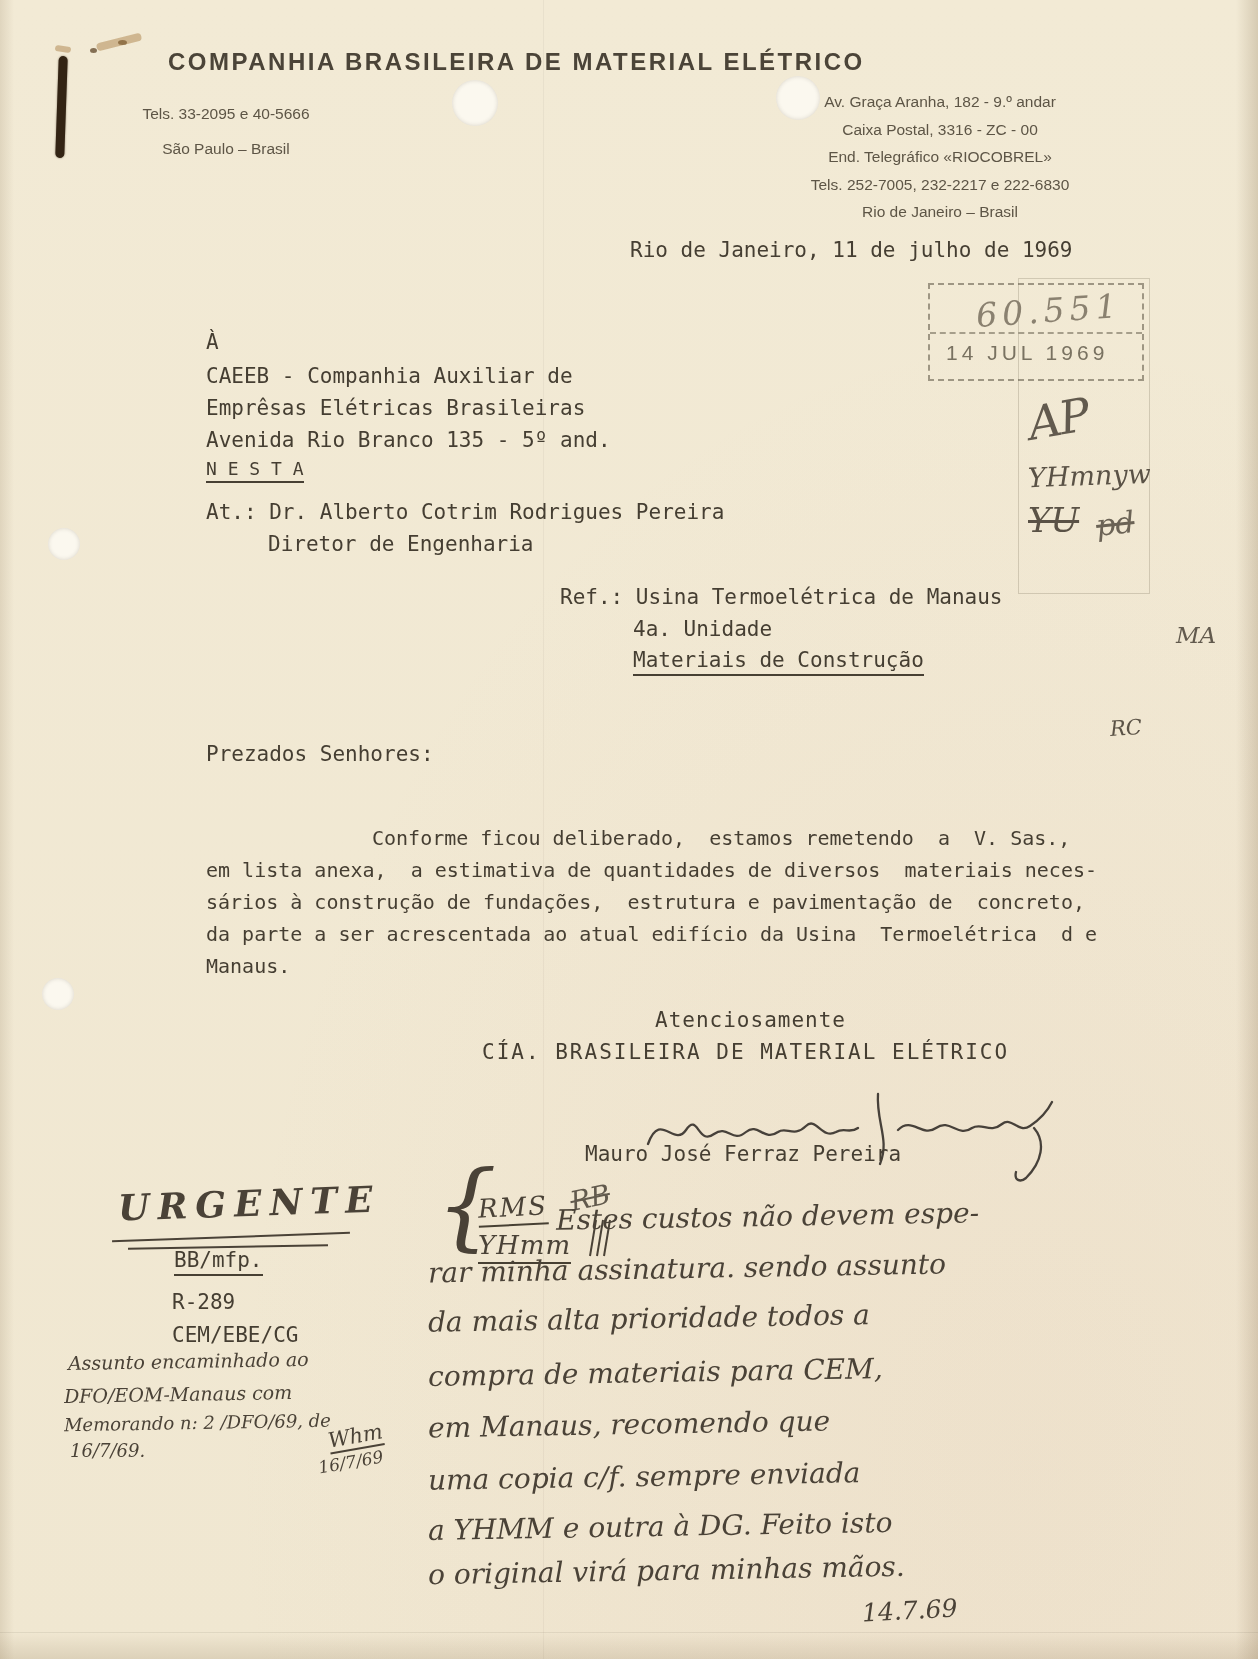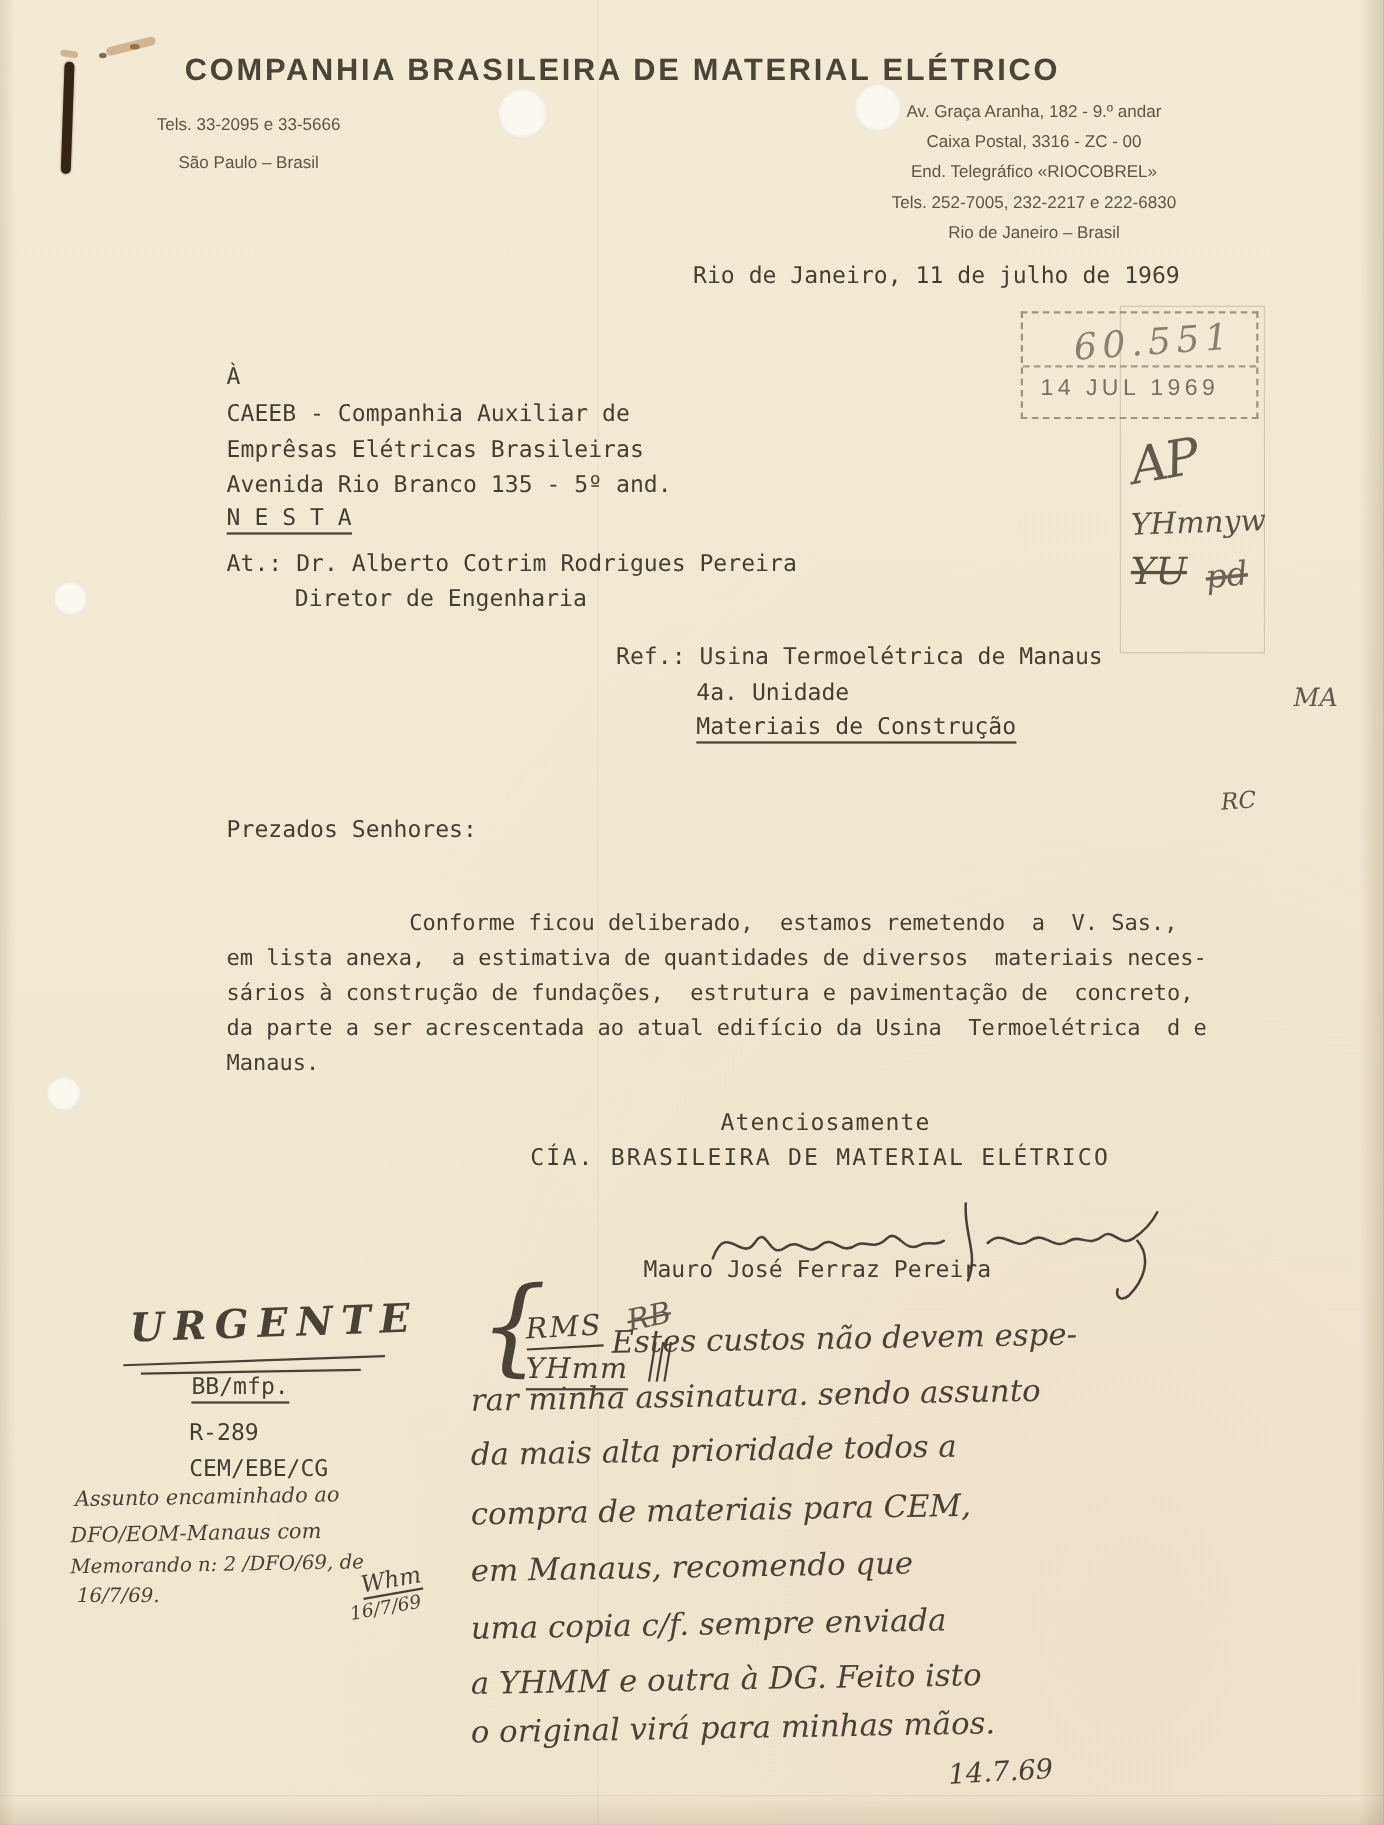--- a/index.html
+++ b/index.html
@@ -16,21 +16,21 @@
   .abs{position:absolute;}
   
   .tw{position:absolute;font-family:"DejaVu Sans Mono",monospace;font-size:20px;color:#453e32;white-space:pre;}
   
   .lh{font-family:"Liberation Sans",sans-serif;color:#5d5546;}
   
   .hw{position:absolute;font-family:"DejaVu Serif",serif;font-style:italic;color:#4a4237;white-space:pre;}
   .pencil{color:#8a8170;}
   .stampink{color:#6f6858;}
   .u{border-bottom:2px solid #474033;padding-bottom:2px;}
-  .title{position:absolute;left:168px;top:48px;font-size:28px;font-weight:bold;letter-spacing:2.5px;color:#4b4438;}
+  .title{position:absolute;left:168px;top:48px;font-size:24px;font-weight:bold;letter-spacing:2.5px;color:#4b4438;}
   .addr{position:absolute;text-align:center;font-size:15.5px;}
   .addr div{white-space:nowrap;}
   .addr-left{left:92px;top:96px;width:268px;line-height:35px;}
   .addr-right{left:788px;top:88px;width:304px;line-height:27.5px;}
   .stamp-box{position:absolute;left:928px;top:283px;width:212px;height:94px;border:2px dashed rgba(104,96,79,0.6);}
   .stamp-div{position:absolute;left:0;top:47px;width:100%;border-top:2px dashed rgba(104,96,79,0.55);}
   .pencil-box{position:absolute;left:1018px;top:278px;width:130px;height:314px;border:1px solid rgba(140,130,108,0.32);}
   .hole{position:absolute;border-radius:50%;background:#fbf8ef;box-shadow:inset 0 0 4px rgba(60,50,35,0.18);}
   .fold-v{position:absolute;top:0;bottom:0;width:1px;background:rgba(110,100,80,0.07);}
   .fold-h{position:absolute;left:0;right:0;height:1px;background:rgba(110,100,80,0.12);}
@@ -50,21 +50,21 @@
   <div class="fold-h" style="top:1632px;"></div>
   <div class="ink-streak"></div>
   <div class="speck" style="left:90px;top:48px;width:7px;height:5px;"></div>
   <div class="speck" style="left:118px;top:40px;width:9px;height:5px;"></div>
   <div class="smudge" style="left:96px;top:38px;width:46px;height:8px;transform:rotate(-14deg);"></div>
   <div class="smudge" style="left:55px;top:46px;width:16px;height:6px;transform:rotate(8deg);"></div>
 
   <div class="title">COMPANHIA BRASILEIRA DE MATERIAL ELÉTRICO</div>
 
   <div class="addr addr-left lh">
-    <div>Tels. 33-2095 e 33-5666</div>
+    <div>Tels. 33-2095 e 40-5666</div>
     <div>São Paulo – Brasil</div>
   </div>
 
   <div class="addr addr-right lh">
     <div>Av. Graça Aranha, 182 - 9.º andar</div>
     <div>Caixa Postal, 3316 - ZC - 00</div>
     <div>End. Telegráfico «RIOCOBREL»</div>
     <div>Tels. 252-7005, 232-2217 e 222-6830</div>
     <div>Rio de Janeiro – Brasil</div>
   </div>
@@ -75,21 +75,21 @@
   <div class="stamp-box">
     <div class="hw pencil" style="left:46px;top:6px;font-size:33px;letter-spacing:5px;transform:rotate(-4deg);">60.551</div>
     <div class="stamp-div"></div>
     <div class="abs stampink" style="left:16px;top:56px;font-size:21px;letter-spacing:4px;font-family:'Liberation Sans',sans-serif;opacity:.92;text-align:right;">14 JUL 1969</div>
   </div>
 
   <div class="tw" style="left:206px;top:330px;font-size:21px;">À</div>
   <div class="tw" style="left:206px;top:364px;font-size:21px;">CAEEB - Companhia Auxiliar de</div>
   <div class="tw" style="left:206px;top:396px;font-size:21px;">Emprêsas Elétricas Brasileiras</div>
   <div class="tw" style="left:206px;top:428px;font-size:21px;">Avenida Rio Branco 135 - 5º and.</div>
-  <div class="tw u" style="left:206px;top:458px;font-size:21px;">N E S T A</div>
+  <div class="tw u" style="left:206px;top:458px;font-size:18px;">N E S T A</div>
 
   <div class="tw" style="left:206px;top:500px;font-size:21px;">At.: Dr. Alberto Cotrim Rodrigues Pereira</div>
   <div class="tw" style="left:268px;top:532px;font-size:21px;">Diretor de Engenharia</div>
 
   <div class="tw" style="left:560px;top:585px;font-size:21px;">Ref.: Usina Termoelétrica de Manaus</div>
   <div class="tw" style="left:633px;top:617px;font-size:21px;">4a. Unidade</div>
   <div class="tw u" style="left:633px;top:648px;font-size:21px;">Materiais de Construção</div>
 
   <div class="hw" style="left:1028px;top:392px;font-size:46px;transform:rotate(-10deg);letter-spacing:-2px;opacity:.85;">AP</div>
   <div class="hw" style="left:1028px;top:460px;font-size:27px;transform:rotate(-2deg);opacity:.9;">YHmnyw</div>

